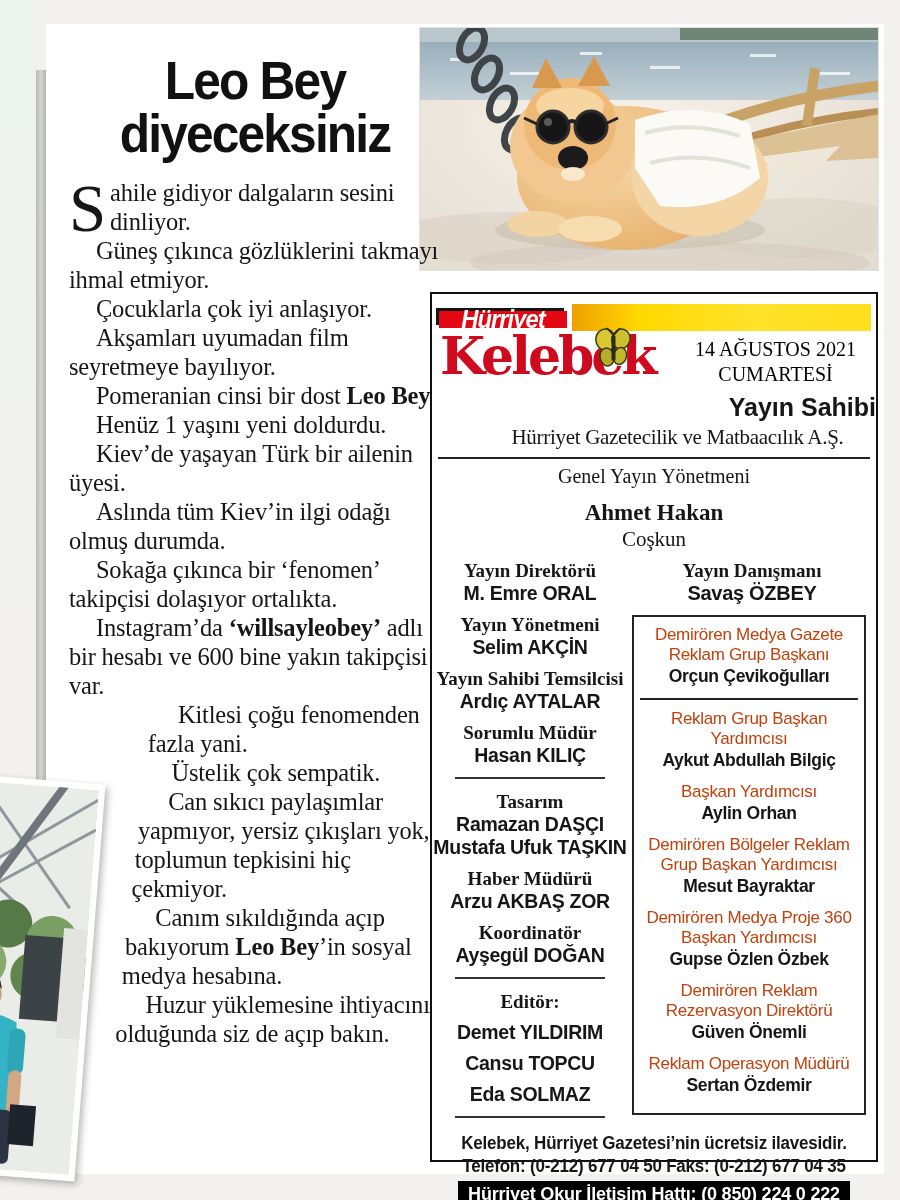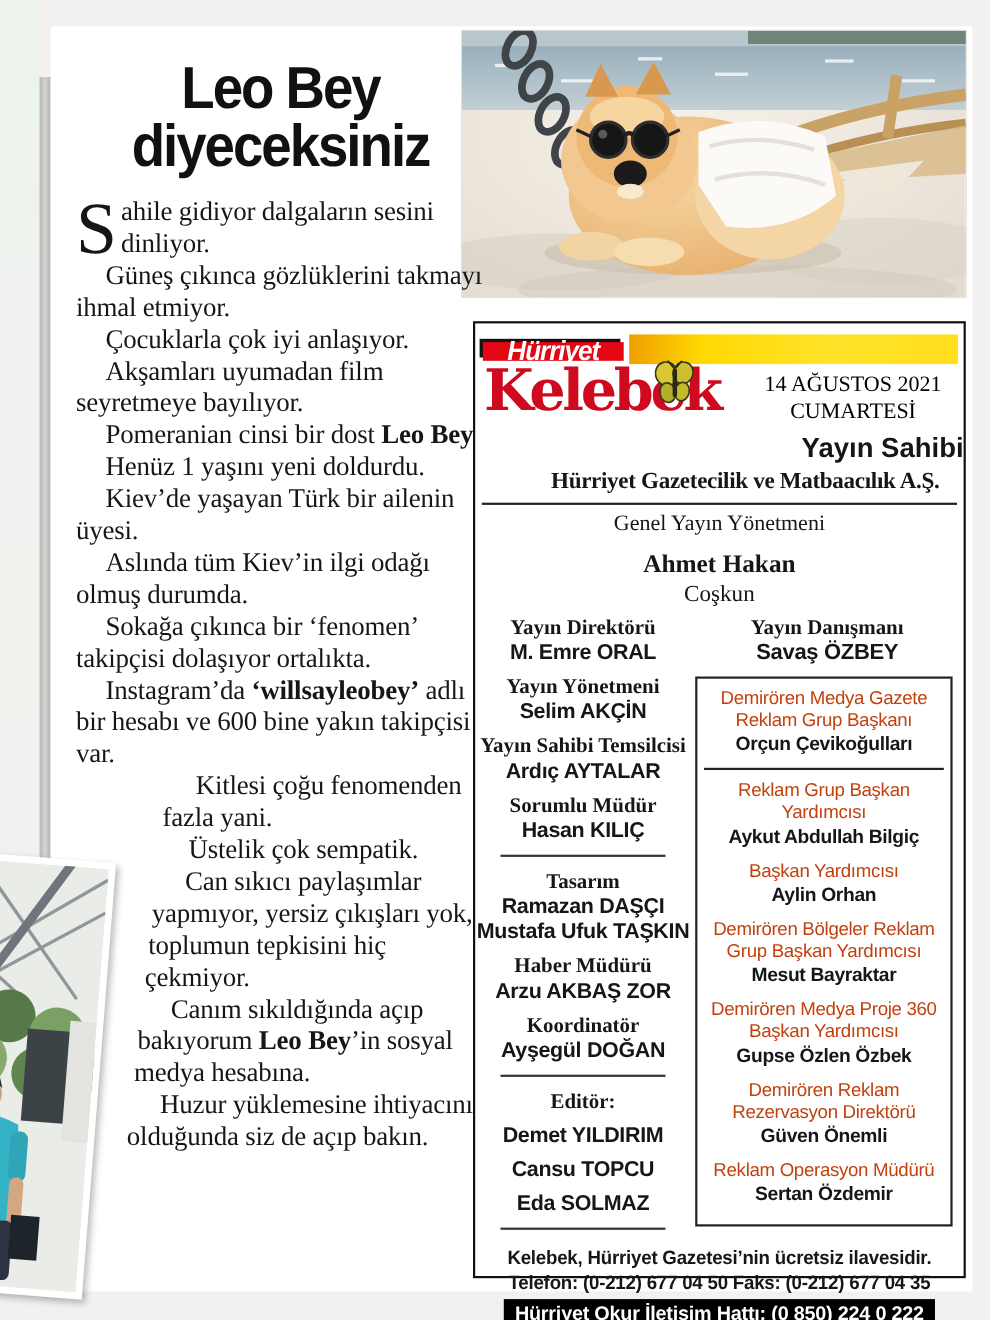--- a/index.html
+++ b/index.html
@@ -59,21 +59,21 @@
     background:linear-gradient(90deg,#ef9f00 0%,#ffd800 22%,#ffe32a 60%,#ffdf1e 100%);}
   .kelebek-logo{position:absolute;left:8px;top:33px;
     font-family:"DejaVu Serif", serif;font-weight:700;
     font-size:52px;line-height:58px;color:var(--kelebek-red,#cf0a1e);
     letter-spacing:-3px;transform:scaleX(1.0);}
   .butterfly{position:absolute;left:163px;top:33px;width:36px;height:42px;}
   .date-block{position:absolute;right:8px;top:43px;width:185px;text-align:center;
     font-weight:400;font-size:20px;line-height:25px;color:#000000;}
   .mh-sahibi-label{text-align:right;font-family:"Liberation Sans", sans-serif;
     font-weight:700;font-size:25px;margin-top:2px;}
-  .mh-sahibi-value{text-align:center;font-weight:700;font-size:21px;margin-top:3px;letter-spacing:-0.3px;padding-left:47px;}
+  .mh-sahibi-value{text-align:center;font-weight:400;font-size:21px;margin-top:3px;letter-spacing:-0.3px;padding-left:47px;}
   .mh-rule{border-top:2px solid #222;margin:7px 6px 0 6px;}
   .mh-genel{text-align:center;margin-top:6px;}
   .mh-genel .t{font-weight:400;font-size:20px;}
   .mh-genel .n{font-weight:700;font-size:23px;margin-top:12px;}
   .mh-genel .n2{font-size:21px;margin-top:1px;}
   .mh-cols{display:flex;margin-top:8px;}
   .mh-left{width:196px;text-align:center;}
   .mh-right{flex:1;text-align:center;}
   .mh-entry{margin:0 0 9px 0;}
   .mh-entry .t{font-weight:700;font-size:19px;line-height:22px;}

